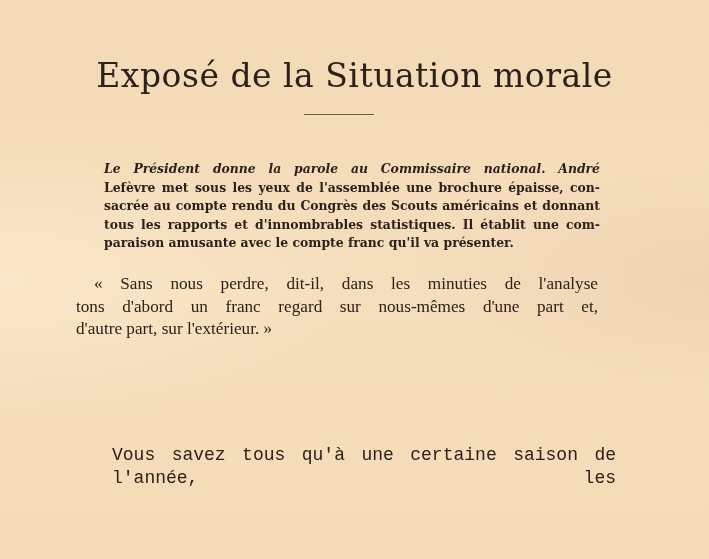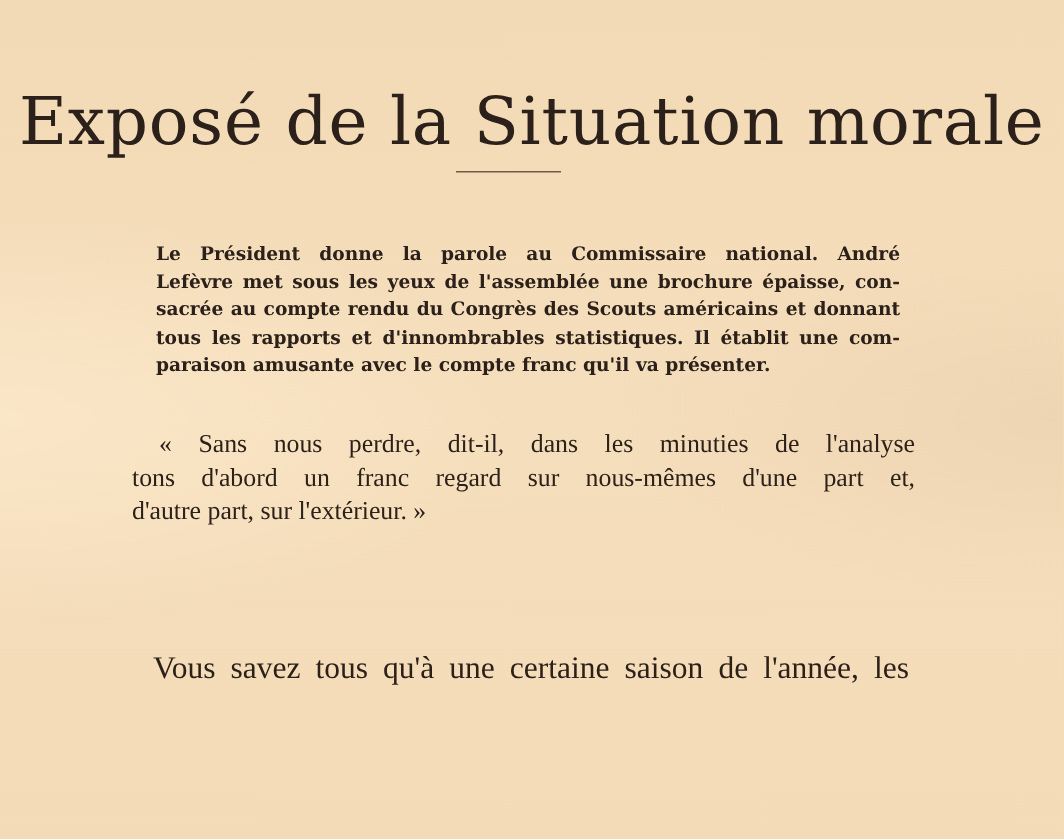--- a/index.html
+++ b/index.html
@@ -22,21 +22,21 @@
       position: absolute;
       left: 0; top: 0;
       width: 709px; height: 559px;
     }
     .title {
       position: absolute;
       left: 0; top: 56px;
       width: 709px;
       text-align: center;
       font-family: "DejaVu Serif", serif;
-      font-size: 44px;
+      font-size: 33px;
       letter-spacing: 0.5px;
       color: #2b211a;
       margin: 0;
       font-weight: normal;
     }
     .title-rule {
       position: absolute;
       left: 304px; top: 114px;
       width: 70px;
       height: 0;
@@ -49,54 +49,54 @@
       font-family: "DejaVu Serif", serif;
       font-weight: bold;
       font-size: 12.4px;
       line-height: 18.6px;
       text-align: justify;
       color: #2c211a;
       margin: 0;
     }
     .intro .l { display: block; text-align-last: justify; }
     .intro .l.last { text-align-last: left; }
-    .intro .l.first { margin-left: 0; }
+    .intro .l.first { margin-left: 0; font-style: italic; }
     .quote {
       position: absolute;
       left: 76px; top: 273px;
       width: 522px;
       font-family: "Liberation Serif", serif;
       font-size: 17.2px;
       line-height: 22.5px;
       color: #2c2119;
-      margin: 12px;
+      margin: 0;
     }
     .quote .l { display: block; text-align: justify; text-align-last: justify; }
     .quote .l.first { padding-left: 18px; }
     .quote .l.last { text-align-last: left; }
     .heading {
       position: absolute;
       left: 274px; top: 396px;
       font-family: "Liberation Sans", sans-serif;
       font-weight: bold;
       font-size: 14.2px;
       letter-spacing: 0.6px;
       color: #2a1f18;
       margin: 0;
       white-space: nowrap;
     }
     .body {
       position: absolute;
       left: 76px; top: 426px;
       width: 522px;
-      font-family: Liberation Serif, serif;
-      font-size: 21px;
+      font-family: Liberation Mono, monospace;
+      font-size: 18px;
       line-height: 22.5px;
       color: #2c2119;
-      margin: 8px;
+      margin: 18px;
     }
     .body .l { display: block; text-align: justify; text-align-last: justify; }
     .body .l.first { padding-left: 18px; }
   </style>
 </head>
 <body>
 
 <div class="page">
 
   <div class="title-rule"></div>

